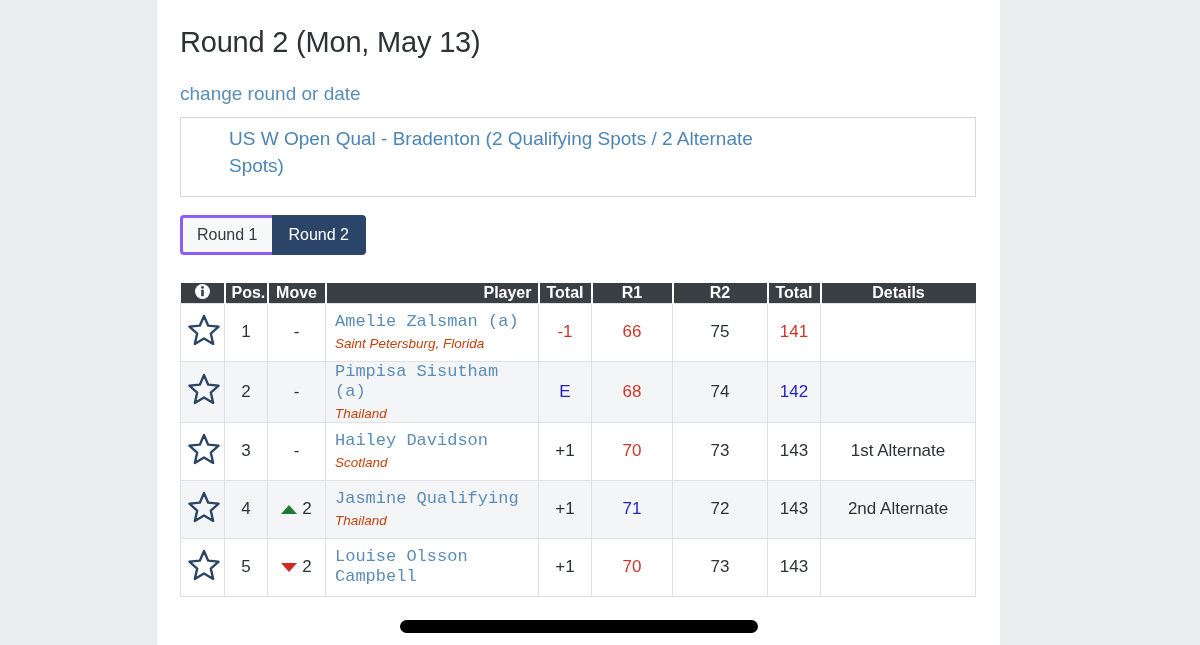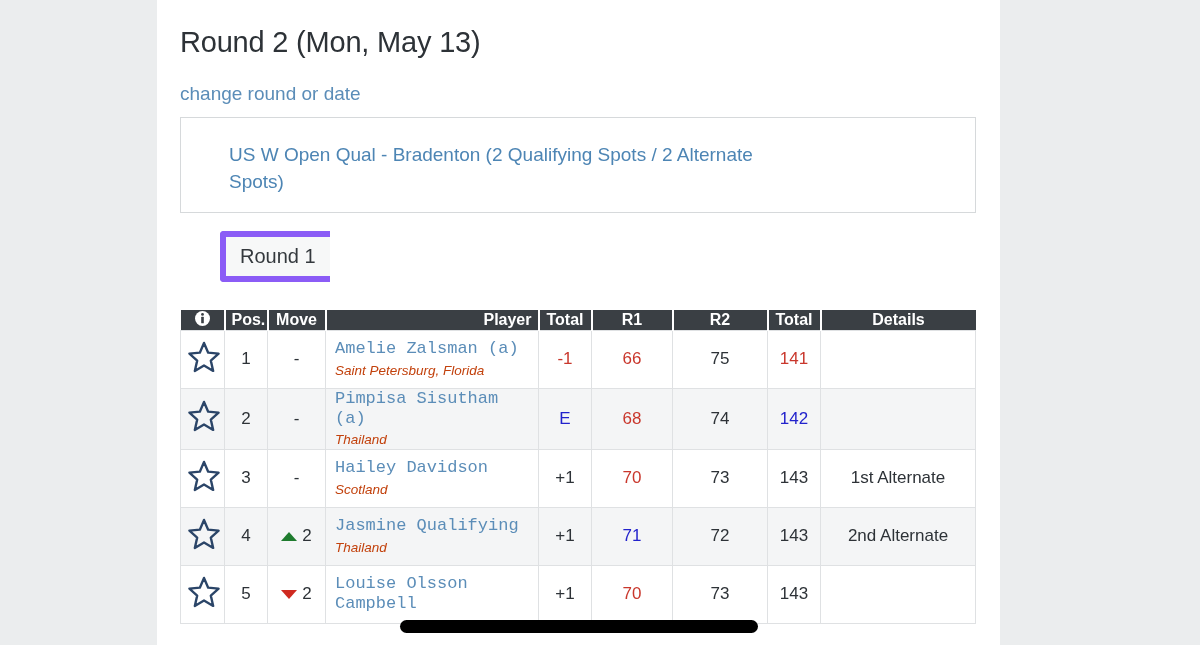--- a/index.html
+++ b/index.html
@@ -39,47 +39,46 @@
     color: #5b8db8;
     text-decoration: none;
     margin-bottom: 12px;
     cursor: pointer;
   }
 
   
   .event-box {
     border: 1px solid #d6d9db;
     background: #fff;
-    padding: 24px 18px 16px 48px;
+    padding: 8px 18px 16px 48px;
     margin-bottom: 18px;
   }
   .event-link {
     font-size: 19px;
     color: #4d85b4;
     text-decoration: none;
     line-height: 1.42;
     display: block;
     max-width: 540px;
     cursor: pointer;
   }
 
   
   .round-group {
     display: inline-flex;
     margin-bottom: 28px;
   }
   .round-btn {
-    font-size: 20px;
+    font-size: 16px;
     padding: 7px 14px 8px 14px;
-    border: 6px solid #8b5cf6;
+    border: 3px solid #8b5cf6;
     background: #f7f8f8;
     color: #34393d;
     cursor: pointer;
     line-height: 1.2;
-    margin-left: 40px;
   }
   .round-btn:first-child {
     border-radius: 4px 0 0 4px;
     border-right: none;
   }
   .round-btn.active {
     background: #2b4568;
     border-color: #2b4568;
     color: #ffffff;
     border-radius: 0 4px 4px 0;
@@ -197,20 +196,21 @@
       <h1 class="page-title">Round 2 (Mon, May 13)</h1>
 
       <a class="change-link">change round or date</a>
 
       <div class="event-box">
         <a class="event-link">US W Open Qual - Bradenton (2 Qualifying Spots / 2 Alternate Spots)</a>
       </div>
 
       <div class="round-group">
         <button class="round-btn">Round 1</button>
+        <button class="round-btn active">Round 2</button>
       </div>
 
       <table class="board">
         <colgroup>
           <col class="w-info">
             <col class="w-pos">
             <col class="w-move">
             <col class="w-player">
           <col class="w-total1">
             <col class="w-r1">

